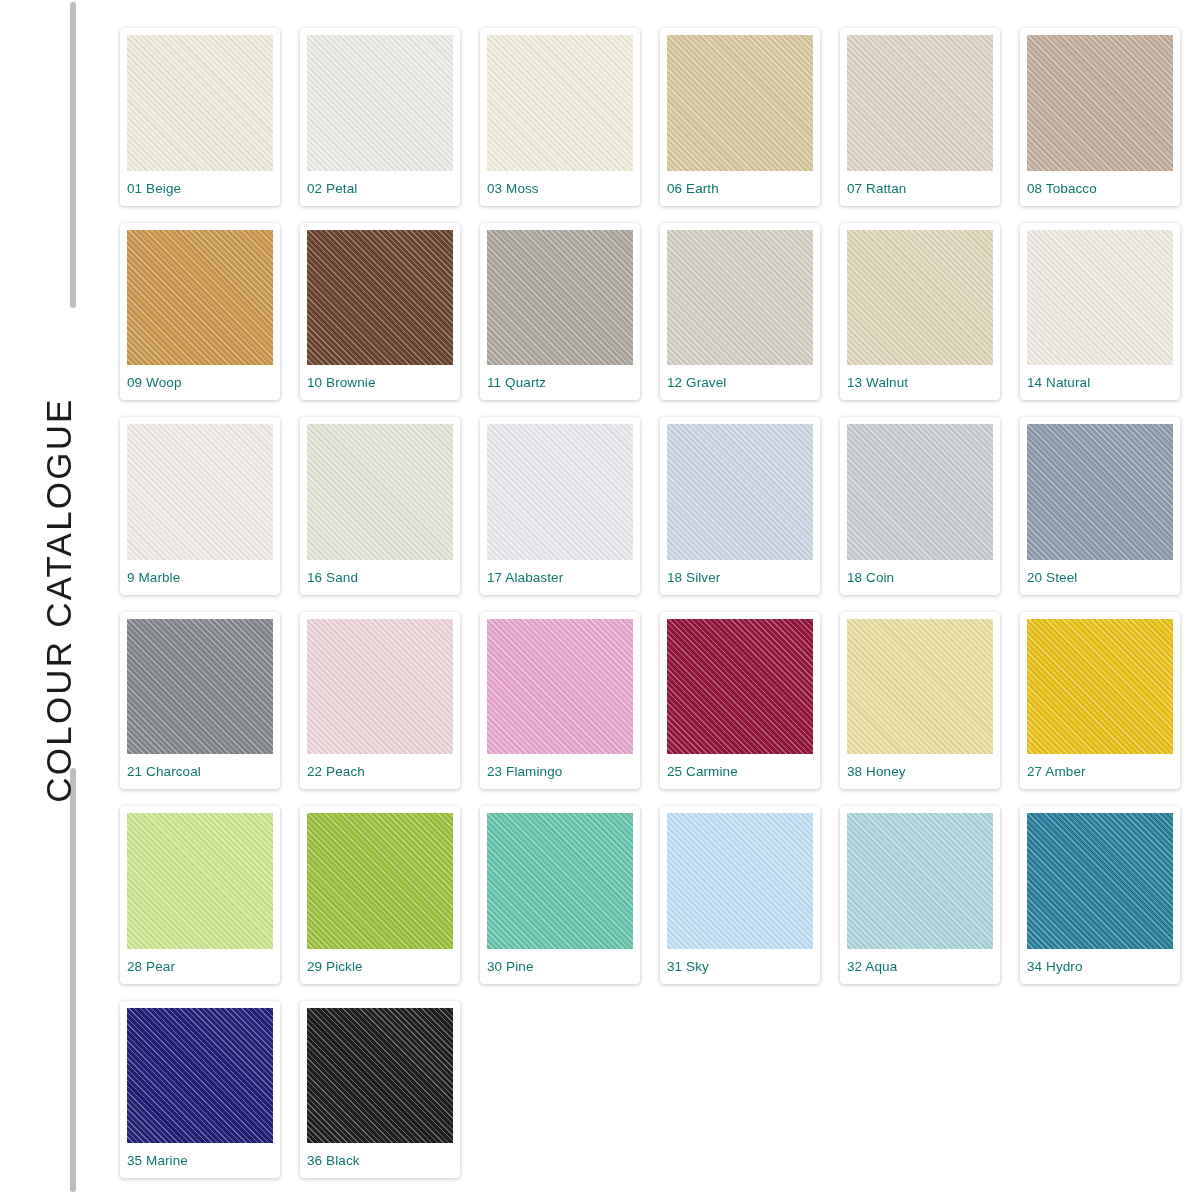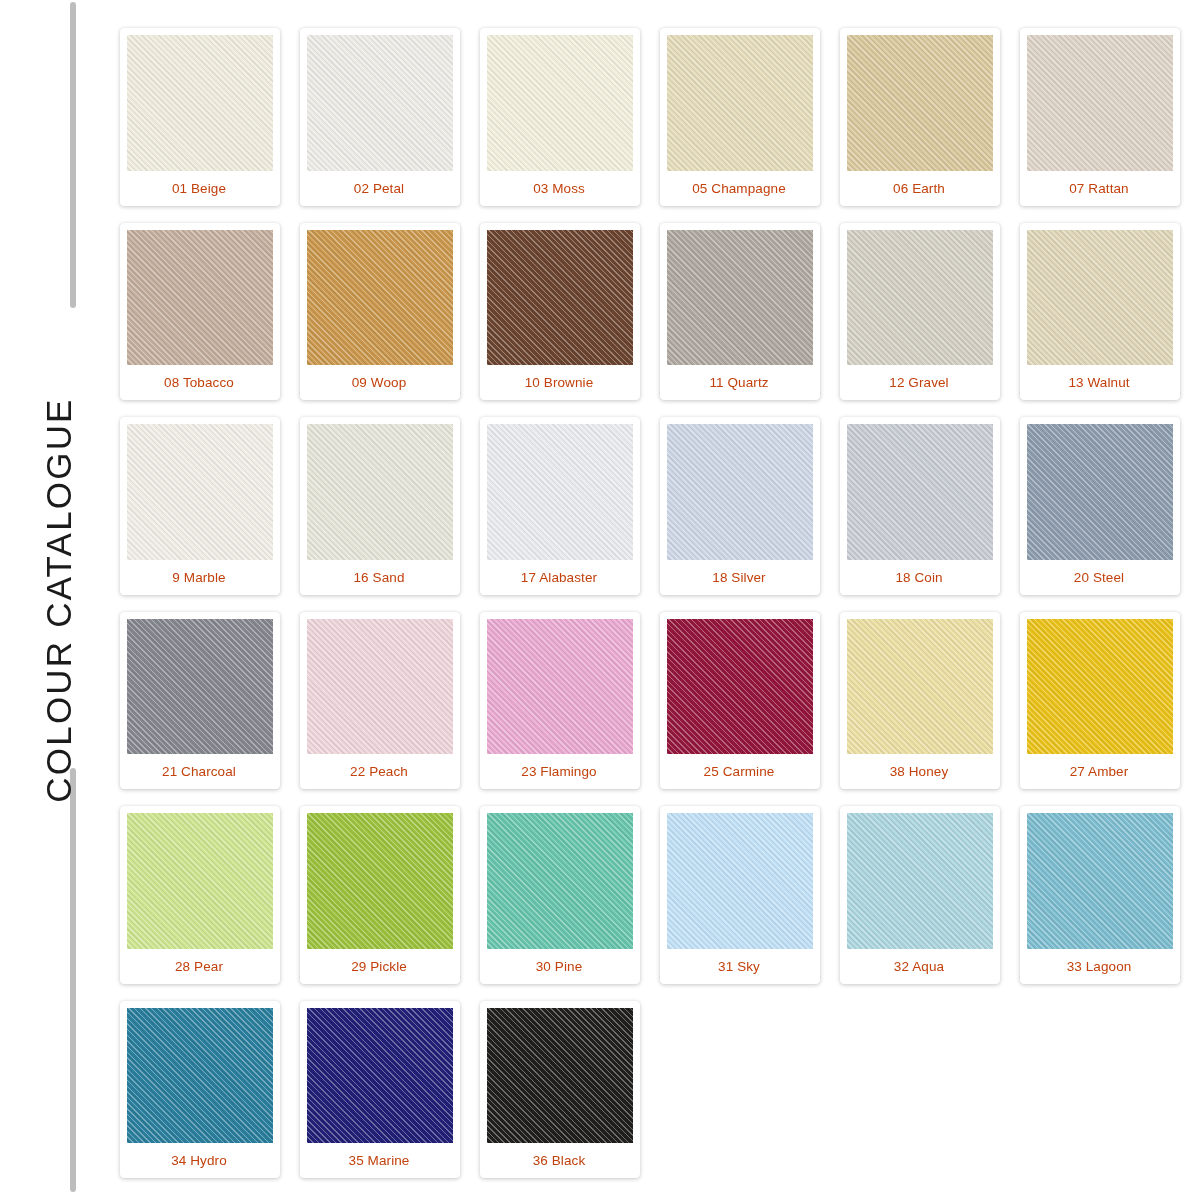--- a/index.html
+++ b/index.html
@@ -108,24 +108,24 @@
         rgba(0,0,0,0.00) 3px,
         rgba(0,0,0,0.00) 4px
       );
     pointer-events: none;
   }
 
   .swatch-label {
     flex: 0 0 auto;
     height: 35px;
     line-height: 35px;
-    text-align: center;
+    text-align: left;
     padding-right: 2px;
     font-size: 13.5px;
-    color: #c2410c;
+    color: #0f766e;
     letter-spacing: 0.1px;
     white-space: nowrap;
   }
 </style>
 </head>
 <body>
 
 <div id="page">
 
   <div id="title-rail">
@@ -143,24 +143,20 @@
       </div>
       <div class="swatch-card">
         <div class="swatch-chip" style="background: rgb(236, 234, 229);"></div>
         <div class="swatch-label">02 Petal</div>
       </div>
       <div class="swatch-card">
         <div class="swatch-chip" style="background: rgb(240, 237, 219);"></div>
         <div class="swatch-label">03 Moss</div>
       </div>
       <div class="swatch-card">
-        <div class="swatch-chip" style="background: rgb(227, 218, 185);"></div>
-        <div class="swatch-label">05 Champagne</div>
-      </div>
-      <div class="swatch-card">
         <div class="swatch-chip" style="background: rgb(216, 199, 156);"></div>
         <div class="swatch-label">06 Earth</div>
       </div>
       <div class="swatch-card">
         <div class="swatch-chip" style="background: rgb(220, 210, 198);"></div>
         <div class="swatch-label">07 Rattan</div>
       </div>
       <div class="swatch-card">
         <div class="swatch-chip" style="background: rgb(195, 174, 157);"></div>
         <div class="swatch-label">08 Tobacco</div>
@@ -179,20 +175,24 @@
       </div>
       <div class="swatch-card">
         <div class="swatch-chip" style="background: rgb(210, 206, 194);"></div>
         <div class="swatch-label">12 Gravel</div>
       </div>
       <div class="swatch-card">
         <div class="swatch-chip" style="background: rgb(222, 213, 184);"></div>
         <div class="swatch-label">13 Walnut</div>
       </div>
       <div class="swatch-card">
+        <div class="swatch-chip" style="background: rgb(238, 233, 224);"></div>
+        <div class="swatch-label">14 Natural</div>
+      </div>
+      <div class="swatch-card">
         <div class="swatch-chip" style="background: rgb(238, 236, 229);"></div>
         <div class="swatch-label">9 Marble</div>
       </div>
       <div class="swatch-card">
         <div class="swatch-chip" style="background: rgb(228, 227, 215);"></div>
         <div class="swatch-label">16 Sand</div>
       </div>
       <div class="swatch-card">
         <div class="swatch-chip" style="background: rgb(231, 233, 236);"></div>
         <div class="swatch-label">17 Alabaster</div>
@@ -247,24 +247,20 @@
       </div>
       <div class="swatch-card">
         <div class="swatch-chip" style="background: rgb(192, 223, 245);"></div>
         <div class="swatch-label">31 Sky</div>
       </div>
       <div class="swatch-card">
         <div class="swatch-chip" style="background: rgb(171, 212, 221);"></div>
         <div class="swatch-label">32 Aqua</div>
       </div>
       <div class="swatch-card">
-        <div class="swatch-chip" style="background: rgb(125, 188, 206);"></div>
-        <div class="swatch-label">33 Lagoon</div>
-      </div>
-      <div class="swatch-card">
         <div class="swatch-chip" style="background: rgb(43, 126, 156);"></div>
         <div class="swatch-label">34 Hydro</div>
       </div>
       <div class="swatch-card">
         <div class="swatch-chip" style="background: rgb(34, 32, 118);"></div>
         <div class="swatch-label">35 Marine</div>
       </div>
       <div class="swatch-card">
         <div class="swatch-chip" style="background: rgb(33, 31, 30);"></div>
         <div class="swatch-label">36 Black</div>

